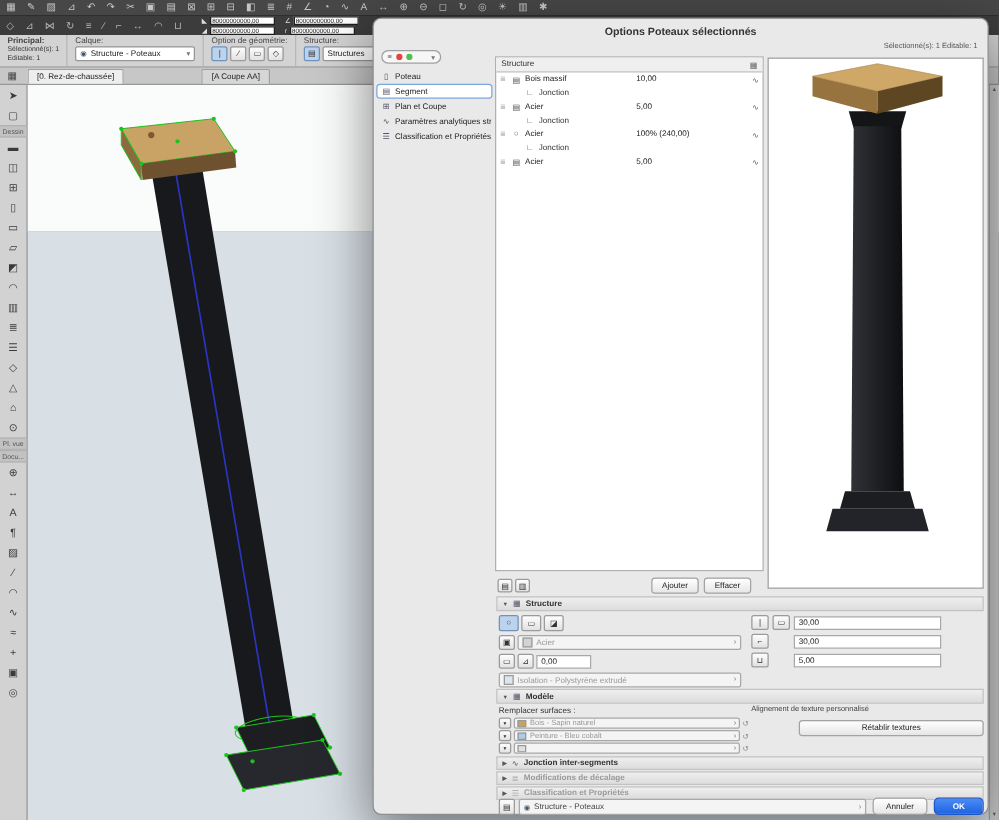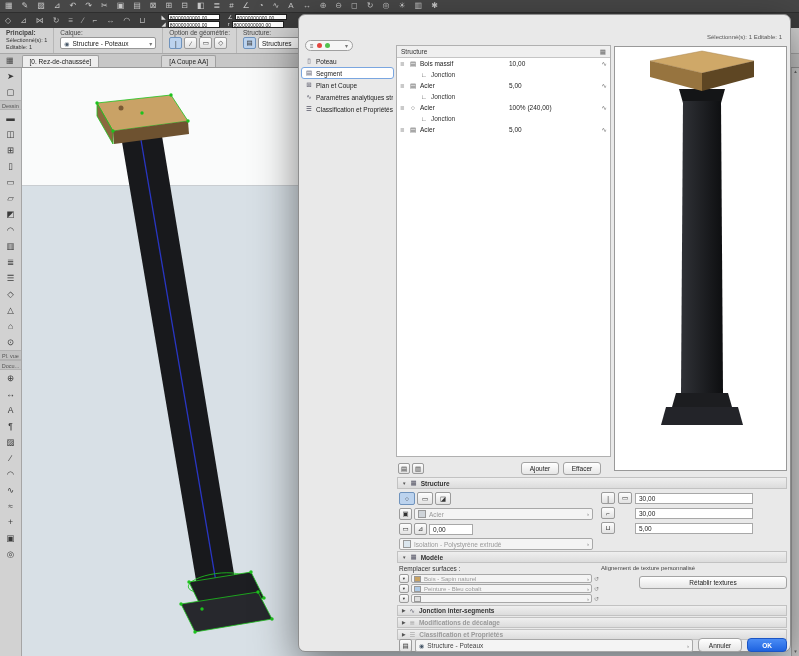--- a/index.html
+++ b/index.html
@@ -305,20 +305,21 @@
         <circle cx="173" cy="564" r="1.7" fill="#1dc31d"></circle>
     </svg>
   </div>
 
   <div class="abs vscroll">
     <span class="sarr">▲</span>
     <span class="sarr">▼</span>
   </div>
 
   <div class="abs dialog">
+    <div class="abs dlg-title">Options Poteaux sélectionnés</div>
     <div class="abs dlg-status">Sélectionné(s): 1 Editable: 1</div>
 
     <div class="abs fav">
       <span class="favg">≡</span>
       <span class="dot dred"></span>
       <span class="dot dgreen"></span>
       <span class="chev">▾</span>
     </div>
 
     <div class="abs tree">

